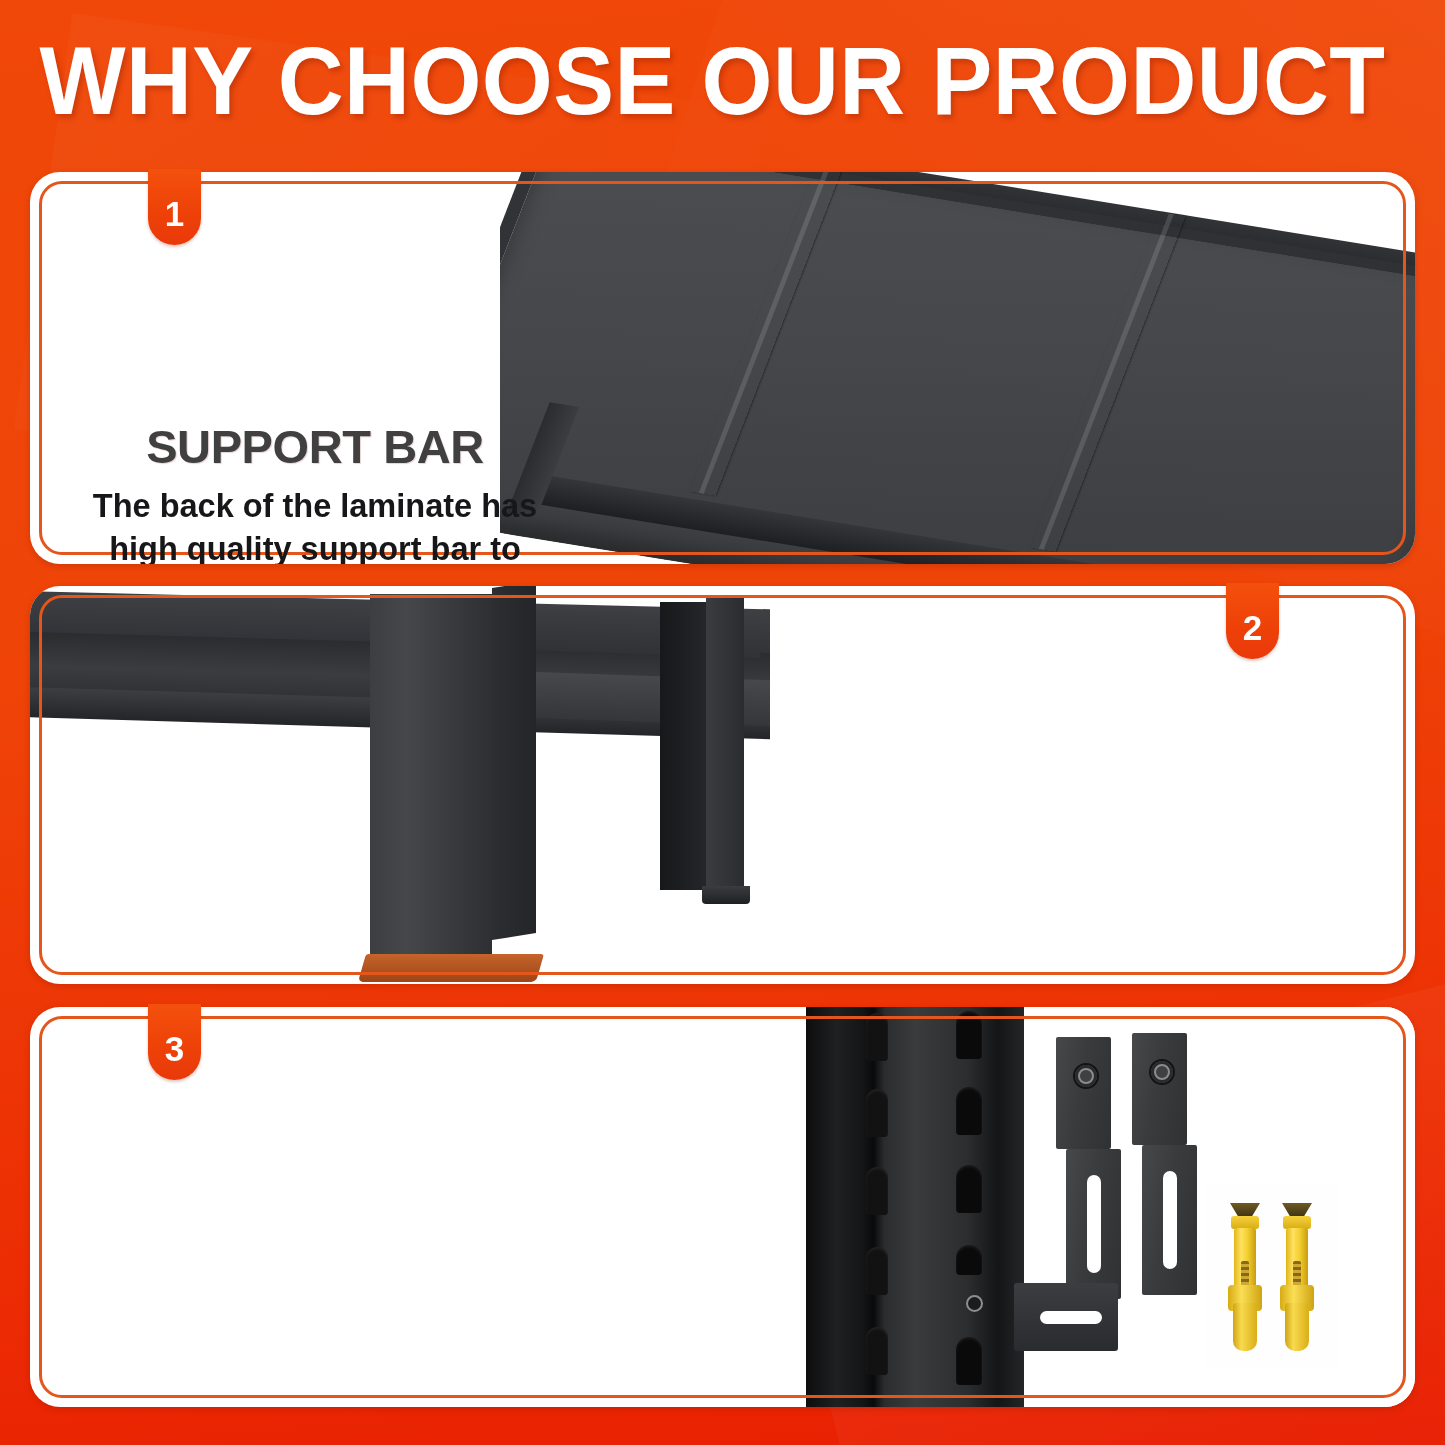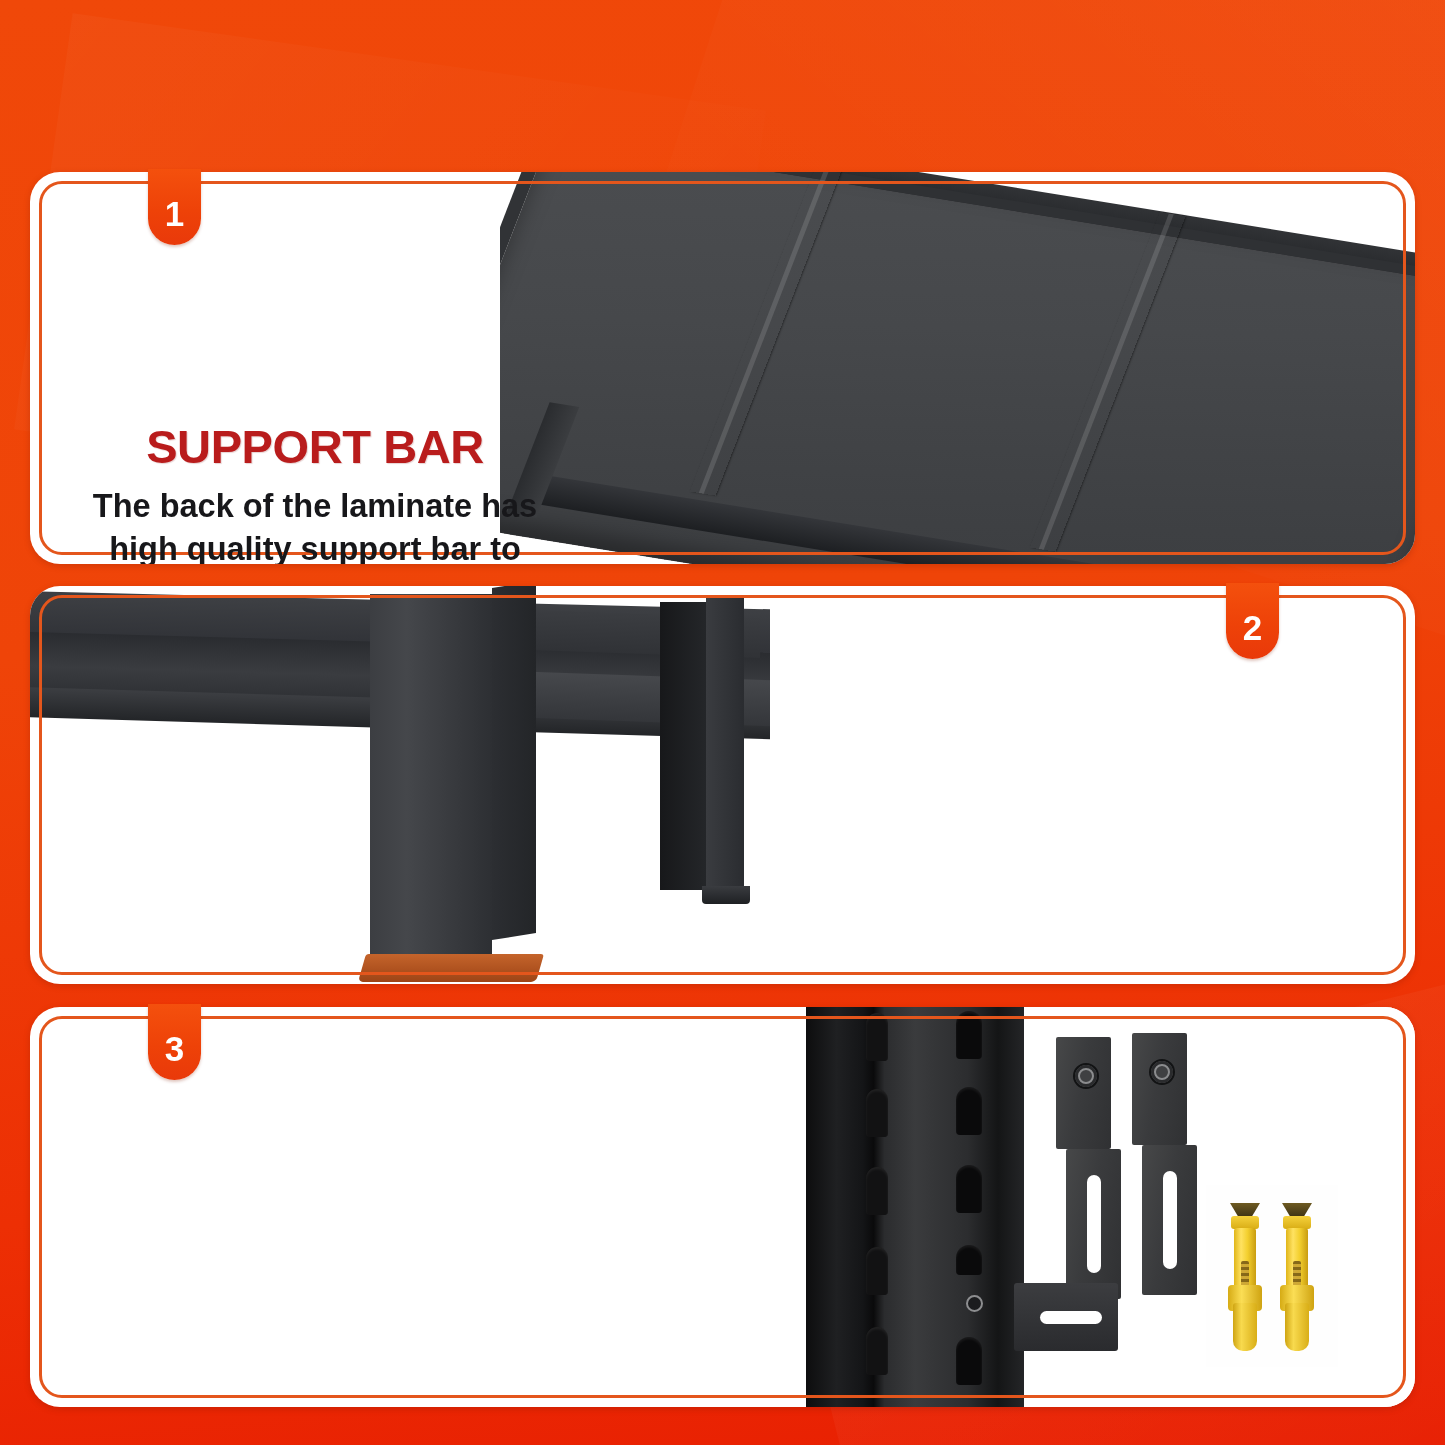--- a/index.html
+++ b/index.html
@@ -119,21 +119,21 @@
   #badge-3 { left: 118px; }
 
   
   .text-block {
     position: absolute;
     z-index: 6;
     text-align: center;
   }
   .feat-title {
     margin: 0 0 14px 0;
-    color: #b91c1c;
+    color: #404040;
     font-size: 47px;
     font-weight: 700;
     line-height: 1.05;
     letter-spacing: -0.4px;
     white-space: nowrap;
     text-shadow: 1px 1px 1px rgba(120,0,0,0.18);
   }
   .feat-desc {
     margin: 0;
     color: #17171a;
@@ -451,20 +451,23 @@
 </style>
 </head>
 <body>
 
 <div class="poster">
 
   <div class="bg-wedge-a"></div>
   <div class="bg-wedge-b"></div>
   <div class="bg-wedge-c"></div>
 
+  <div class="header">
+    <h1 class="title">WHY CHOOSE OUR PRODUCT</h1>
+  </div>
 
   <div class="card" id="card-1">
     <div class="card-clip">
 
       <div class="shelf-scene">
         <div class="shelf-lip-top"></div>
         <div class="shelf-body"></div>
         <div class="support-bar" id="bar-1"></div>
         <div class="support-bar" id="bar-2"></div>
         <div class="shelf-lip-front"></div>

